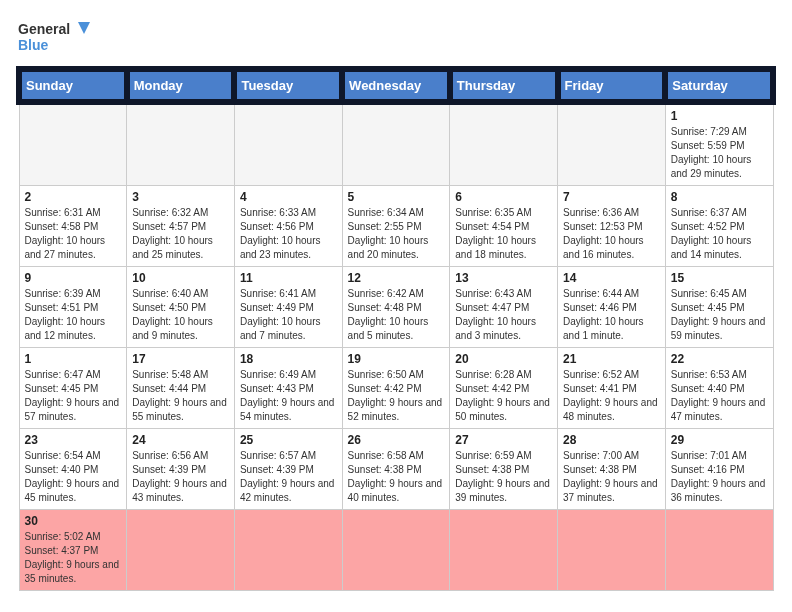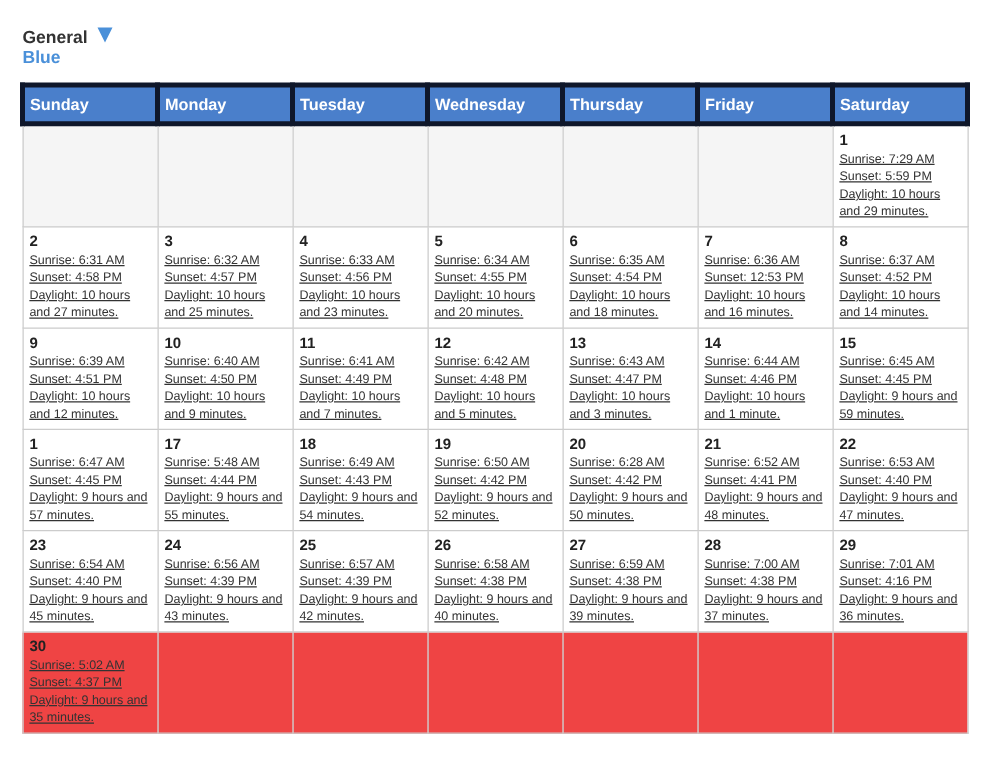--- a/index.html
+++ b/index.html
@@ -43,50 +43,49 @@
       border-collapse: collapse;
       table-layout: fixed;
     }
     thead tr th {
       background-color: #4a7fcb;
       color: #fff;
       font-size: 13px;
       font-weight: bold;
       padding: 6px 4px;
       text-align: left;
-      border: 4px solid #0f172a;
+      border: 6px solid #0f172a;
     }
     tbody tr td {
       border: 1px solid #ccc;
       vertical-align: top;
       padding: 4px 5px;
       font-size: 10.5px;
       color: #222;
       height: 78px;
       background: #fff;
     }
     tbody tr td.empty {
       background: #f5f5f5;
     }
     tbody tr:last-child td {
-      background: #ef4444;
+      background: #fca5a5;
       margin-left: 32px;
     }
     .day-number {
       font-size: 12px;
       font-weight: bold;
       color: #222;
       display: block;
       margin-bottom: 2px;
     }
     .day-info {
       font-size: 10px;
       color: #333;
       line-height: 1.4;
-      text-decoration: underline;
     }
   </style>
 </head>
 <body>
 
 <div class="header-area">
   <div class="logo">
     <svg class="logo-icon" viewBox="0 0 80 40" style="width: 80px; height: 40px;">
         <text x="2" y="18" font-size="14" font-family="Arial" fill="#333" font-weight="bold">General</text>
         <text x="2" y="34" font-size="14" font-family="Arial" fill="#4a90d9" font-weight="bold">Blue</text>
@@ -141,21 +140,21 @@
         </td>
         <td>
           <span class="day-number">4</span>
           <div class="day-info">Sunrise: 6:33 AM
 Sunset: 4:56 PM
 Daylight: 10 hours and 23 minutes.</div>
         </td>
         <td>
           <span class="day-number">5</span>
           <div class="day-info">Sunrise: 6:34 AM
-Sunset: 4:55 PM
+Sunset: 2:55 PM
 Daylight: 10 hours and 20 minutes.</div>
         </td>
         <td>
           <span class="day-number">6</span>
           <div class="day-info">Sunrise: 6:35 AM
 Sunset: 4:54 PM
 Daylight: 10 hours and 18 minutes.</div>
         </td>
         <td>
           <span class="day-number">7</span>

